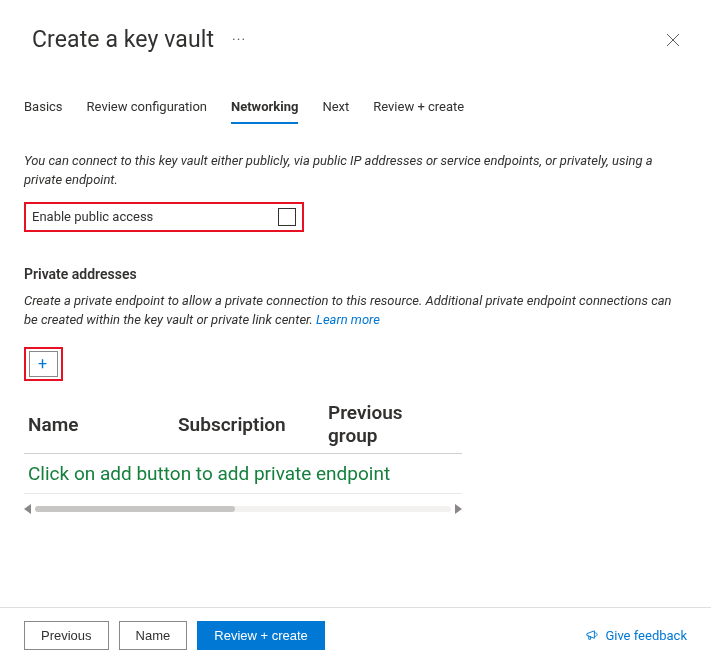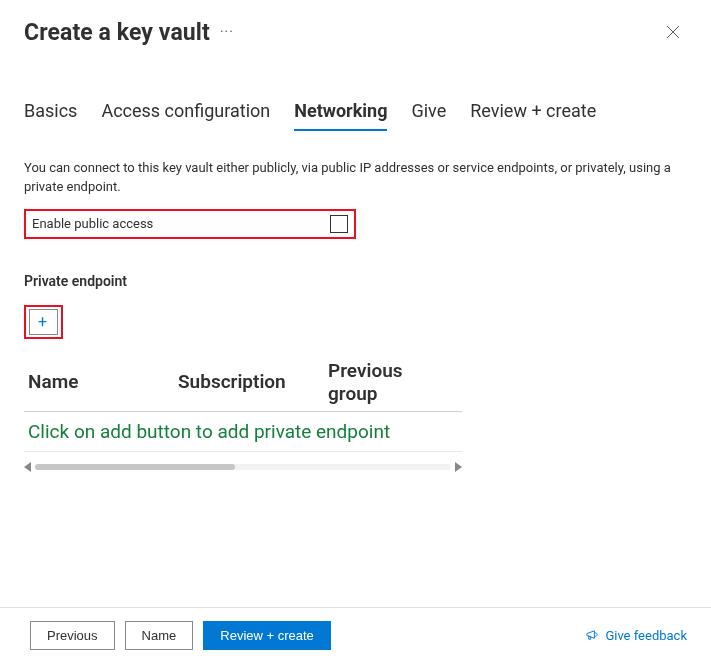--- a/index.html
+++ b/index.html
@@ -19,24 +19,24 @@
     }
 
     
     .header {
       display: flex;
       align-items: center;
       padding: 18px 24px 0 24px;
     }
     .page-title {
       font-size: 23px;
-      font-weight: 700;
+      font-weight: 400;
       letter-spacing: 0.1px;
       color: #323130;
-      margin: 0;
+      margin: 8px;
     }
     .title-dots {
       margin-left: 10px;
       color: #605e5c;
       font-size: 14px;
       line-height: 1;
       letter-spacing: 1px;
       cursor: pointer;
     }
     .close-btn {
@@ -53,47 +53,47 @@
     
     .tabs {
       display: flex;
       gap: 24px;
       padding: 38px 24px 0 24px;
       border-bottom: none;
     }
     .tab {
       padding-bottom: 8px;
       cursor: pointer;
-      font-size: 18px;
+      font-size: 13px;
       color: #323130;
       border-bottom: 2px solid transparent;
-      margin-top: 16px;
     }
     .tab.active {
       border-bottom: 2px solid #0078d4;
       color: #323130;
       font-weight: 700;
     }
 
     
     .content {
       padding: 28px 24px 0 24px;
     }
     .intro {
       font-size: 13px;
       color: #323130;
       line-height: 1.45;
       margin: 0 0 12px 0;
+      font-style: italic;
     }
 
     
     .public-row-wrap {
       border: 2px solid #e81123;
       padding: 4px 6px 4px 6px;
-      width: 332px;
+      width: 280px;
     }
     .public-row {
       display: flex;
       align-items: center;
     }
     .public-label { font-size: 13px; }
     .checkbox {
       margin-left: auto;
       width: 18px;
       height: 18px;
@@ -192,21 +192,21 @@
     
     .footer-divider {
       position: absolute;
       left: 0; right: 0;
       bottom: 54px;
       height: 1px;
       background: #e1dfdd;
     }
     .footer {
       position: absolute;
-      left: 6px; right: 0; bottom: 0;
+      left: 0; right: 0; bottom: 0;
       height: 54px;
       display: flex;
       align-items: center;
       padding: 0 24px;
       gap: 10px;
     }
     .btn {
       font-size: 13px;
       padding: 6px 16px;
       border: 1px solid #8a8886;
@@ -239,38 +239,41 @@
   <div class="close-btn">
     <svg viewBox="0 0 14 14">
       <line x1="1" y1="1" x2="13" y2="13" stroke-width="1"></line>
       <line x1="13" y1="1" x2="1" y2="13" stroke-width="1"></line>
     </svg>
   </div>
 </div>
 
 <div class="tabs">
   <div class="tab">Basics</div>
-  <div class="tab">Access configuration</div>
+  <div class="tab">Review configuration</div>
   <div class="tab active">Networking</div>
-  <div class="tab">Give</div>
+  <div class="tab">Next</div>
   <div class="tab">Review + create</div>
 </div>
 
 <div class="content">
   <p class="intro">You can connect to this key vault either publicly, via public IP addresses or service endpoints, or privately, using a private endpoint.</p>
 
   <div class="public-row-wrap">
     <div class="public-row">
       <span class="public-label">Enable public access</span>
       <div class="checkbox" role="checkbox" aria-checked="false"></div>
     </div>
   </div>
 
-  <div class="section-title">Private endpoint</div>
-
+  <div class="section-title">Private addresses</div>
+
+  <p class="intro">
+    <span>Create a private endpoint to allow a private connection to this resource. Additional private endpoint connections can be created within the key vault or private link center.  </span><a class="link">Learn more</a>
+  </p>
 
   <div class="create-pe-wrap">
     <div class="create-pe-btn">
       <span class="plus">+</span>
     </div>
   </div>
 
   <table class="pe-table">
     <thead>
       <tr>

